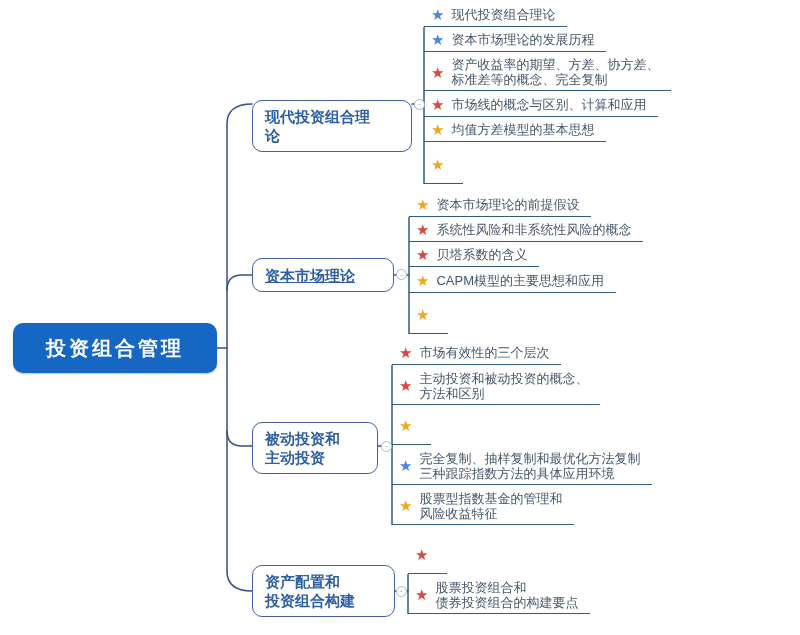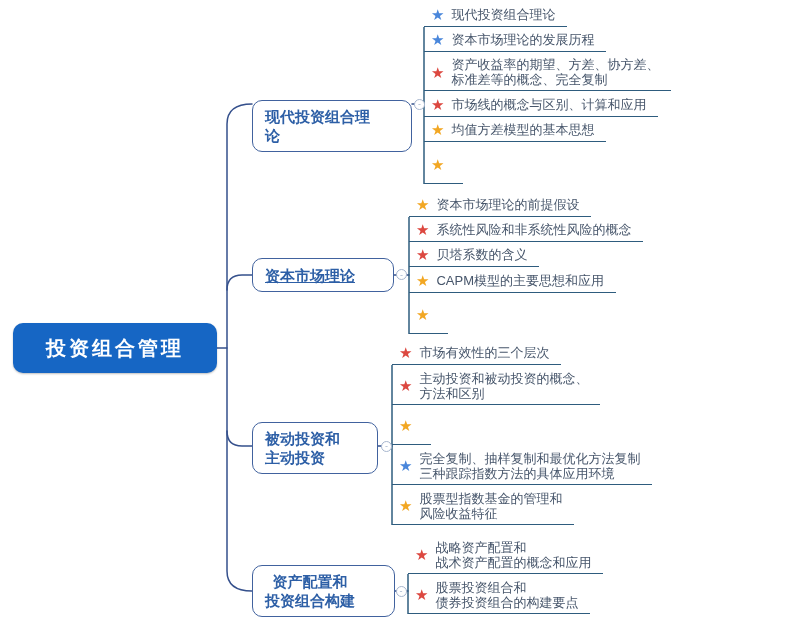--- a/index.html
+++ b/index.html
@@ -84,21 +84,20 @@
 主动投资</div>
       <div class="toggle" style="left: 381px; top: 440.5px;">-</div>
       <div class="leaf-node" style="left: 392px; top: 340px; height: 25px;"><span class="star-icon" style="color: rgb(220, 72, 64);">★</span><span>市场有效性的三个层次</span></div>
       <div class="leaf-node" style="left: 392px; top: 367px; height: 38px;"><span class="star-icon" style="color: rgb(220, 72, 64);">★</span><span>主动投资和被动投资的概念、
 方法和区别</span></div>
       <div class="leaf-node" style="left: 392px; top: 407px; height: 38px;"><span class="star-icon" style="color: rgb(242, 167, 35);">★</span></div>
       <div class="leaf-node" style="left: 392px; top: 447px; height: 38px;"><span class="star-icon" style="color: rgb(74, 135, 219);">★</span><span>完全复制、抽样复制和最优化方法复制
 三种跟踪指数方法的具体应用环境</span></div>
       <div class="leaf-node" style="left: 392px; top: 487px; height: 38px;"><span class="star-icon" style="color: rgb(242, 167, 35);">★</span><span>股票型指数基金的管理和
 风险收益特征</span></div>
-      <div class="branch-node" style="left: 252px; top: 565px; width: 143px; height: 52px; text-align: center;">资产配置和
+      <div class="branch-node" style="left: 252px; top: 565px; width: 143px; height: 52px;">资产配置和
 投资组合构建</div>
       <div class="toggle" style="left: 395.5px; top: 585.5px;">-</div>
-      <div class="leaf-node" style="left: 408px; top: 536px; height: 38px;"><span class="star-icon" style="color: rgb(220, 72, 64);">★</span><span>战略资产配置和
-战术资产配置的概念和应用</span></div>
+      <div class="leaf-node" style="left: 408px; top: 536px; height: 38px;"><span class="star-icon" style="color: rgb(220, 72, 64);">★</span></div>
       <div class="leaf-node" style="left: 408px; top: 576px; height: 38px;"><span class="star-icon" style="color: rgb(220, 72, 64);">★</span><span>股票投资组合和
 债券投资组合的构建要点</span></div>
     </div>
 </div>
 
 </body></html>

